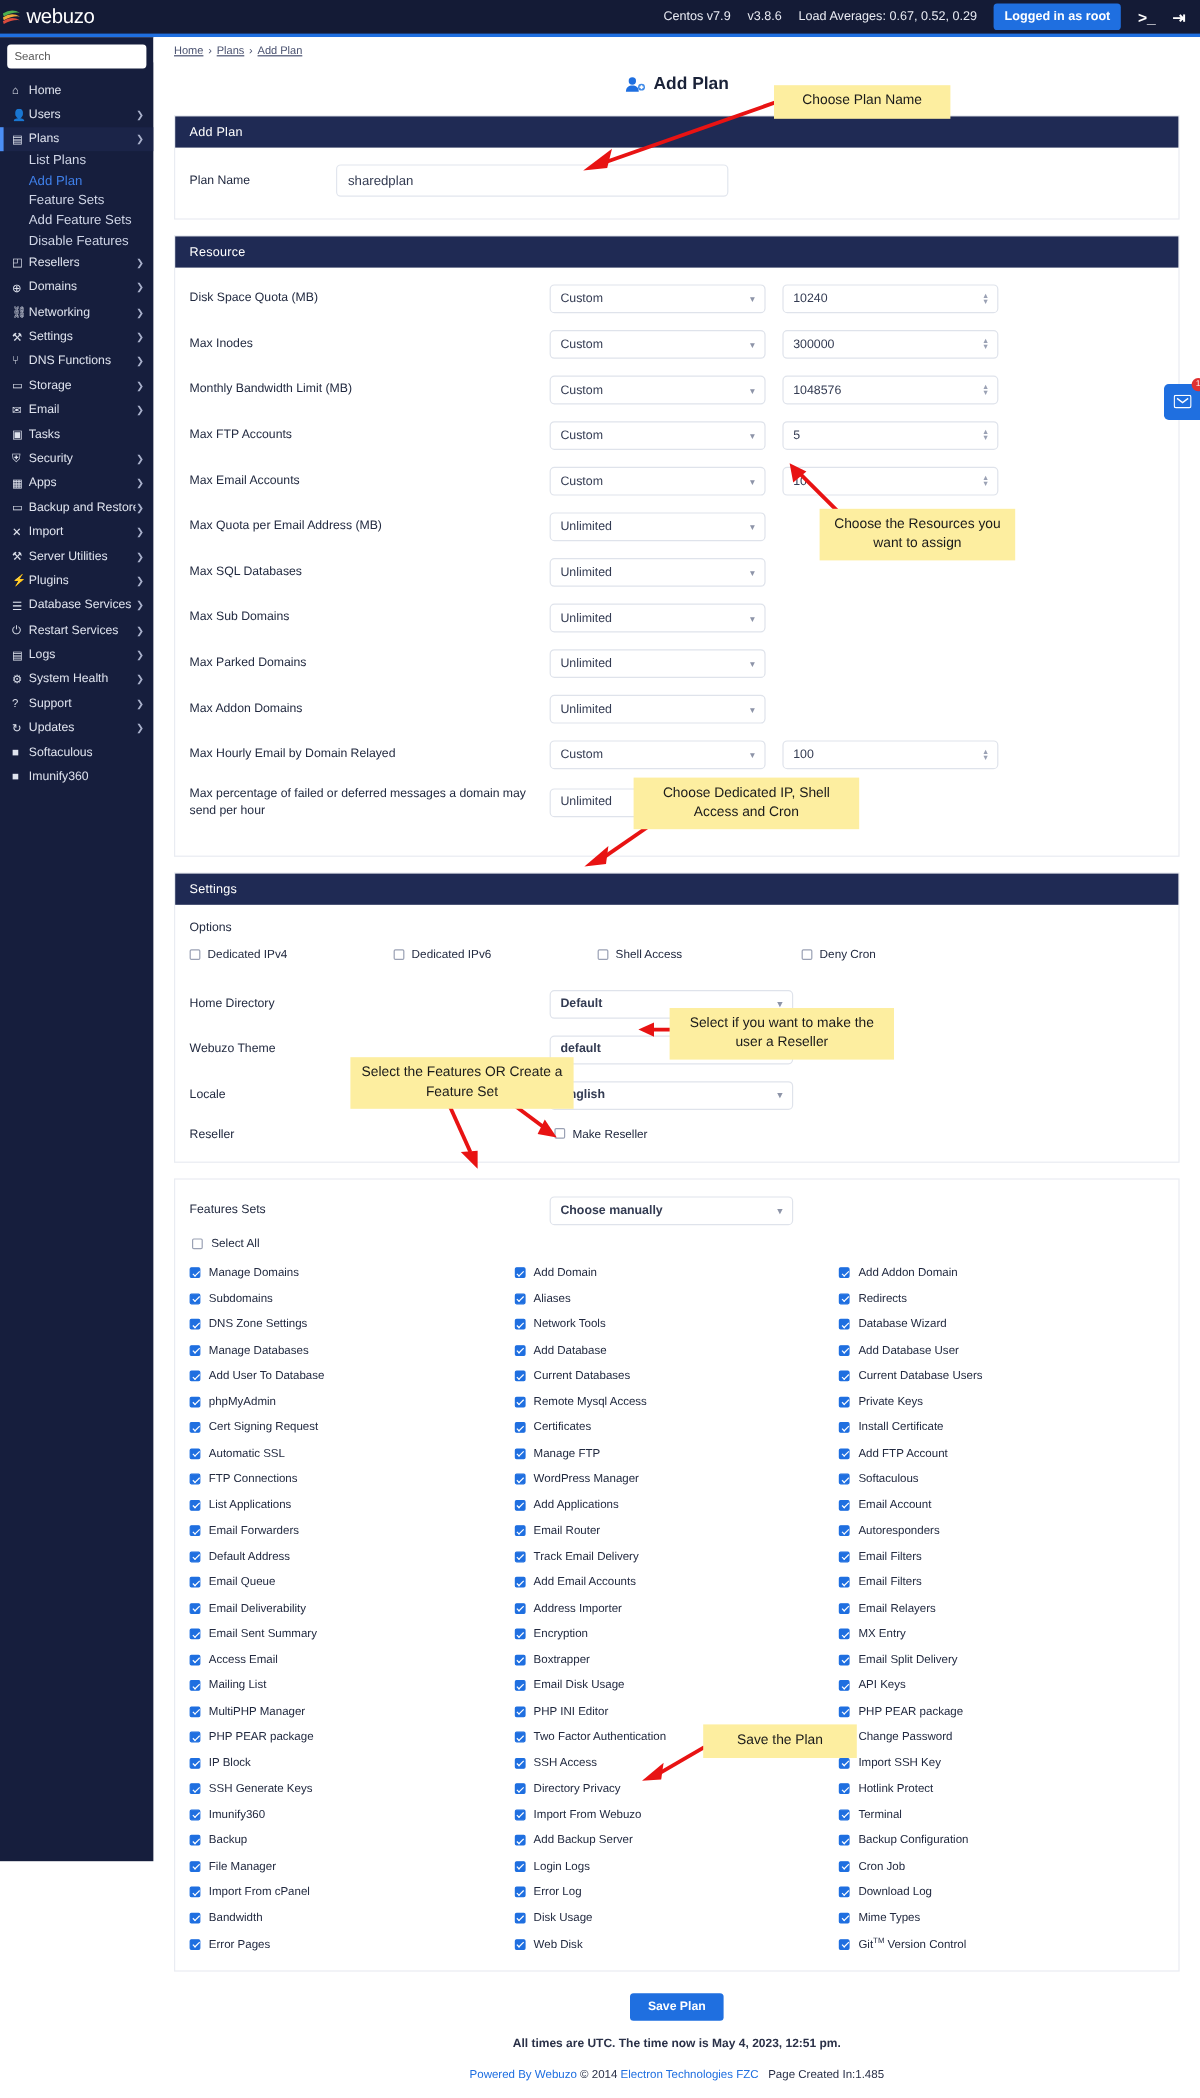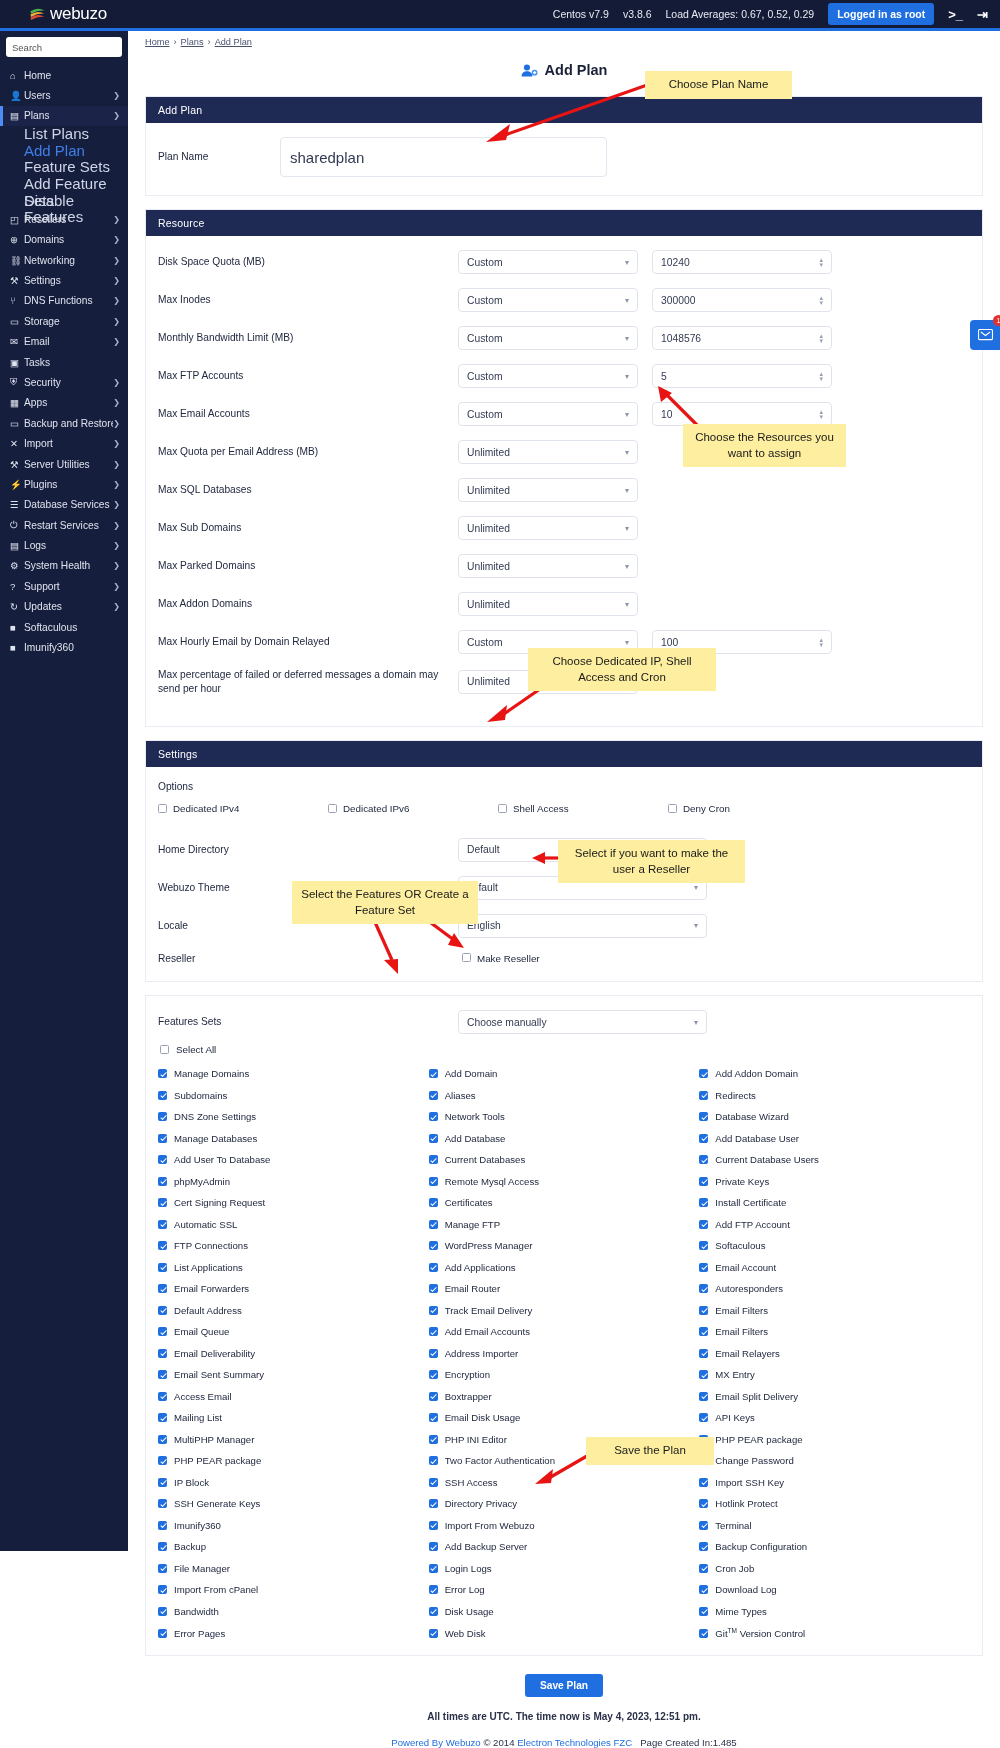--- a/index.html
+++ b/index.html
@@ -10,21 +10,21 @@
     overflow: hidden;
   }
   body { position: relative; }
 
   
   .topbar {
     position: absolute; top: 0; left: 0; width: 1000px; height: 31px;
     background: #141b36; display: flex; align-items: center;
     border-bottom: 3px solid #1f6fe0;
   }
-  .logo-wrap { display: flex; align-items: center; padding-left: 28px; width: 128px; }
+  .logo-wrap { display: flex; align-items: center; padding-left: 0; width: 128px; }
   .logo-mark { width: 19px; height: 19px; margin-right: 3px; flex: none; }
   .logo-text { color: #fff; font-size: 17px; letter-spacing: -0.3px; }
   .topbar-right {
     margin-left: auto; display: flex; align-items: center; gap: 14px;
     padding-right: 12px; color: #e8eaf2; font-size: 10.5px;
   }
   .badge-login {
     background: #1f6fe0; color: #fff; font-size: 10.5px;
     padding: 5px 9px; border-radius: 3px; font-weight: bold;
   }
@@ -44,21 +44,21 @@
     display: flex; align-items: center; height: 20.4px;
     padding: 0 8px 0 10px; color: #dfe3ee; font-size: 10.2px;
     position: relative; cursor: pointer;
   }
   .nav-item.active { background: #1b2448; border-left: 3px solid #4b8ef5; padding-left: 7px; }
   .nav-ic { width: 14px; font-size: 9.5px; display: inline-block; text-align: left; flex: none; }
   .nav-label { white-space: nowrap; overflow: hidden; }
   .chev { margin-left: auto; font-size: 8px; color: #aab2cc; }
   .sub-item {
     display: block; padding: 0 0 0 24px; height: 16.6px; line-height: 16.6px;
-    color: #cfd5e6; font-size: 15px; cursor: pointer;
+    color: #cfd5e6; font-size: 11px; cursor: pointer;
   }
   .sub-item.current { color: #3f7fe8; }
 
   
   .main { position: absolute; top: 31px; left: 128px; width: 872px; height: 1717px; background: #fff; }
   .breadcrumb {
     height: 21px; display: flex; align-items: center; padding-left: 17px;
     font-size: 9.2px; color: #4a5270; background: #fff;
   }
   .breadcrumb a { color: #4a5270; text-decoration: underline; }
@@ -80,31 +80,31 @@
 
   .frow { display: flex; align-items: center; margin-bottom: 14px; }
   .flabel { width: 300px; font-size: 10.2px; color: #222a40; line-height: 1.35; flex: none; }
   .fctl { display: flex; align-items: flex-start; gap: 14px; }
 
   .sel {
     width: 180px; height: 24px; border: 1px solid #dfe3eb; border-radius: 4px;
     background: #fff; font-size: 10.3px; color: #333b52;
     display: flex; align-items: center; padding: 0 8px; position: relative;
   }
-  .sel.wide { width: 249px; }
+  .sel.wide { width: 203px; font-weight: bold; }
   .sel .caret { margin-left: auto; font-size: 8px; color: #8d94a8; }
   .numf {
     width: 180px; height: 24px; border: 1px solid #dfe3eb; border-radius: 4px;
     background: #fff; font-size: 10.3px; color: #333b52;
     display: flex; align-items: center; padding: 0 8px;
   }
   .spin { margin-left: auto; display: flex; flex-direction: column; line-height: 5px; color: #9aa1b4; font-size: 7px; }
   .txtf {
-    width: 327px; height: 40px; border: 1px solid #e2e6ee; border-radius: 4px;
-    background: #fff; font-size: 15px; color: #333b52;
+    width: 327px; height: 27px; border: 1px solid #e2e6ee; border-radius: 4px;
+    background: #fff; font-size: 11px; color: #333b52;
     display: flex; align-items: center; padding: 0 9px;
   }
 
   .opt-title { font-size: 10.2px; color: #222a40; margin-bottom: 11px; }
   .opt-row { display: flex; margin-bottom: 6px; }
   .opt-cell { width: 170px; display: flex; align-items: center; gap: 6px; font-size: 9.8px; color: #222a40; }
 
   .cbox {
     width: 9px; height: 9px; border: 1px solid #9aa1b4; border-radius: 1.5px;
     background: #fff; flex: none; display: inline-block;

